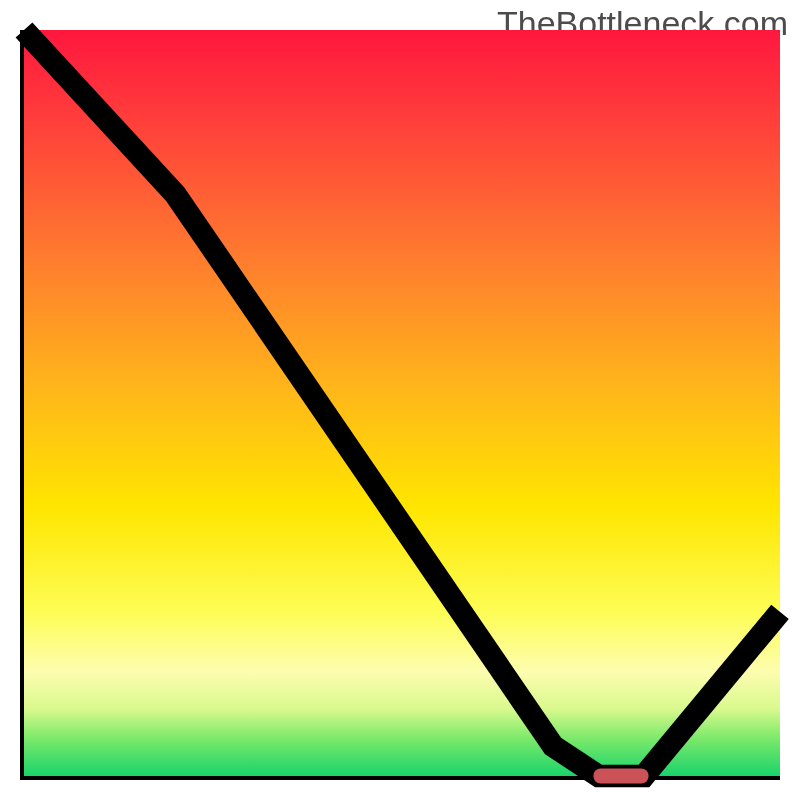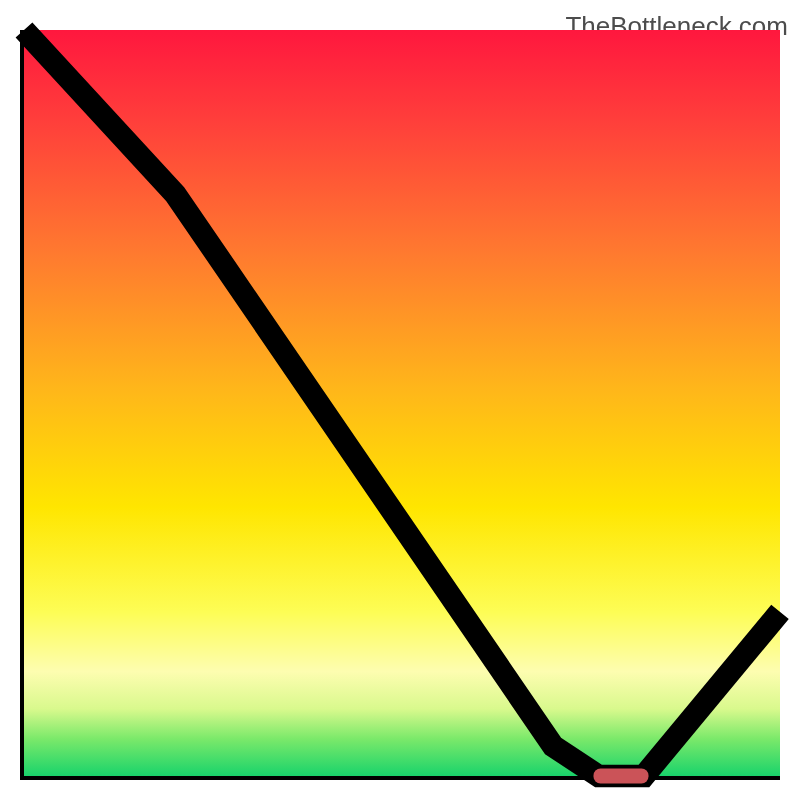--- a/index.html
+++ b/index.html
@@ -13,24 +13,23 @@
   }
   .frame {
     position: relative;
     width: 800px;
     height: 800px;
   }
   .watermark {
     position: absolute;
     top: 4px;
     right: 12px;
-    font-size: 26px;
+    font-size: 34px;
     font-weight: normal;
     color: #4c4c4c;
-    margin-top: 7px;
   }
   .plot-area {
     position: absolute;
     left: 20px;
     top: 30px;
     width: 760px;
     height: 750px;
     border-left: 4px solid #000;
     border-bottom: 4px solid #000;
     box-sizing: border-box;

